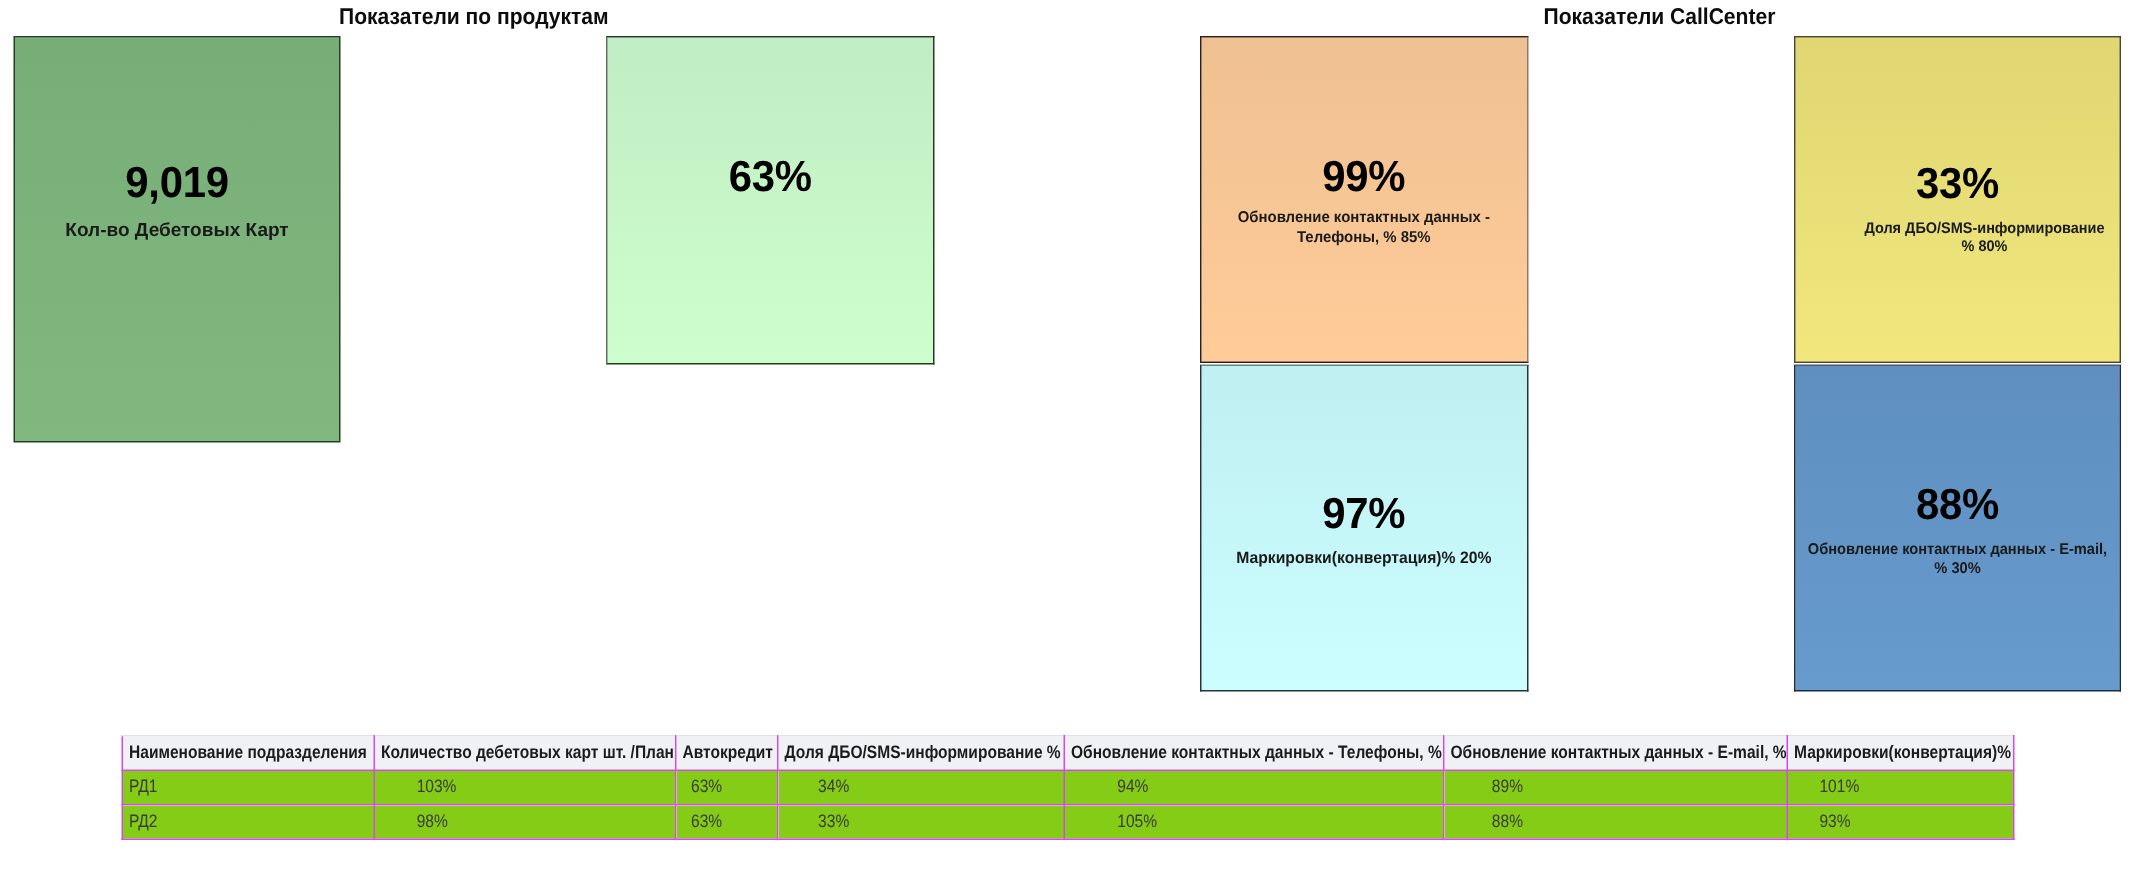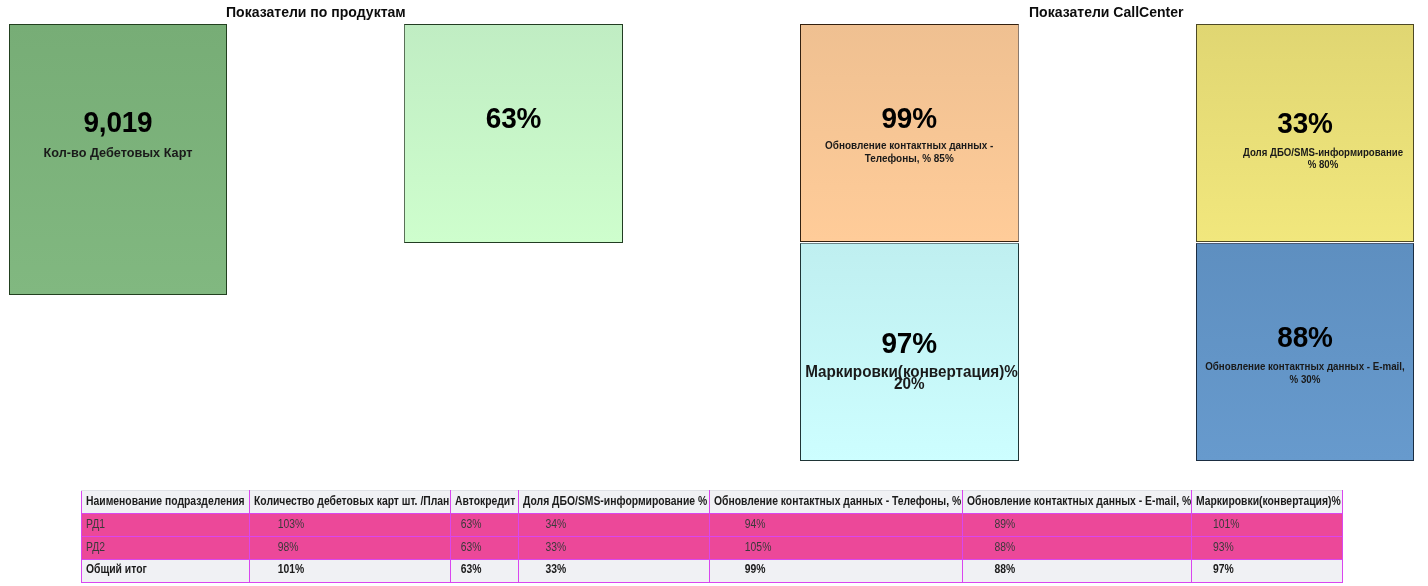--- a/index.html
+++ b/index.html
@@ -43,21 +43,21 @@
   .kpi-4 { left:800px;  top:243px; width:219px; height:218px; }
   .kpi-5 { left:1196px; top:24px;  width:218px; height:218px; }
   .kpi-6 { left:1196px; top:243px; width:218px; height:218px; }
 
   .kpi-1 .inner { top:86.6px; }   .kpi-1 .lbl { font-size:12.6px; margin-top:14.4px; }
   .kpi-1 .lbl .ln { transform:scaleX(1.007); }
   .kpi-2 .inner { top:82.6px; }   .kpi-2 .lbl { font-size:10.4px; margin-top:11.3px; }
   .kpi-2 .lbl .ln { transform:scaleX(0.960); }
   .kpi-3 .inner { top:82.6px; margin-left:-1.4px; }   .kpi-3 .lbl { font-size:10.4px; margin-top:11.5px; }
   .kpi-3 .lbl .ln { transform:scaleX(0.958); }
-  .kpi-4 .inner { top:88.8px; margin-left:-1.4px; }   .kpi-4 .lbl { font-size:16px; margin-top:12.1px; }
+  .kpi-4 .inner { top:88.8px; margin-left:-1.4px; }   .kpi-4 .lbl { font-size:11px; margin-top:12.1px; }
   .kpi-4 .lbl .ln { transform:scaleX(0.953); }
   .kpi-5 .inner { top:87.5px; }   .kpi-5 .lbl { font-size:10.3px; margin-top:13.5px;padding-left:36px; }
   .kpi-5 .lbl .ln { transform:scaleX(0.937); }
   .kpi-6 .inner { top:82.6px; }   .kpi-6 .lbl { font-size:10.4px; margin-top:13.6px; }
   .kpi-6 .lbl .ln { transform:scaleX(0.939); }
 
   
   .grid {
     position:absolute; border-collapse:collapse; table-layout:fixed;
     background:#ffffff;
@@ -74,21 +74,21 @@
        transform:scaleX(0.864); transform-origin:left center; }
   .grid .num > span { transform-origin:right center; }
   .grid tbody td > span { top:-0.6px; }
   .grid tbody tr.total td > span { top:-2.1px; }
   .grid thead th {
     background:#f0f1f4; font-weight:bold; color:#1b1b1b;
     height:21.5px; text-align:left;
     border-top-color:#dfe1e6;
   }
   .grid tbody td {
-    background:#ec4899; font-weight:normal; height:22px;
+    background:#84cc16; font-weight:normal; height:22px;
     color:#3a3a3a;
   }
   .grid tbody tr.total td {
     background:#f0f1f4; font-weight:bold; color:#1b1b1b; height:22.4px;
   }
   .grid .num { text-align:left; padding:0 2.2px 0 1px; }
 </style>
 </head>
 <body>
 
@@ -229,39 +229,16 @@
           <td class="num">
             <span>105%</span>
           </td>
           <td class="num">
             <span>88%</span>
           </td>
           <td class="num">
             <span>93%</span>
           </td>
         </tr>
-        <tr class="total">
-          <td>
-            <span>Общий итог</span>
-          </td>
-          <td class="num">
-            <span>101%</span>
-          </td>
-          <td class="num">
-            <span>63%</span>
-          </td>
-          <td class="num">
-            <span>33%</span>
-          </td>
-          <td class="num">
-            <span>99%</span>
-          </td>
-          <td class="num">
-            <span>88%</span>
-          </td>
-          <td class="num">
-            <span>97%</span>
-          </td>
-        </tr>
       </tbody>
   </table>
 
 </div>
 
 </body></html>

